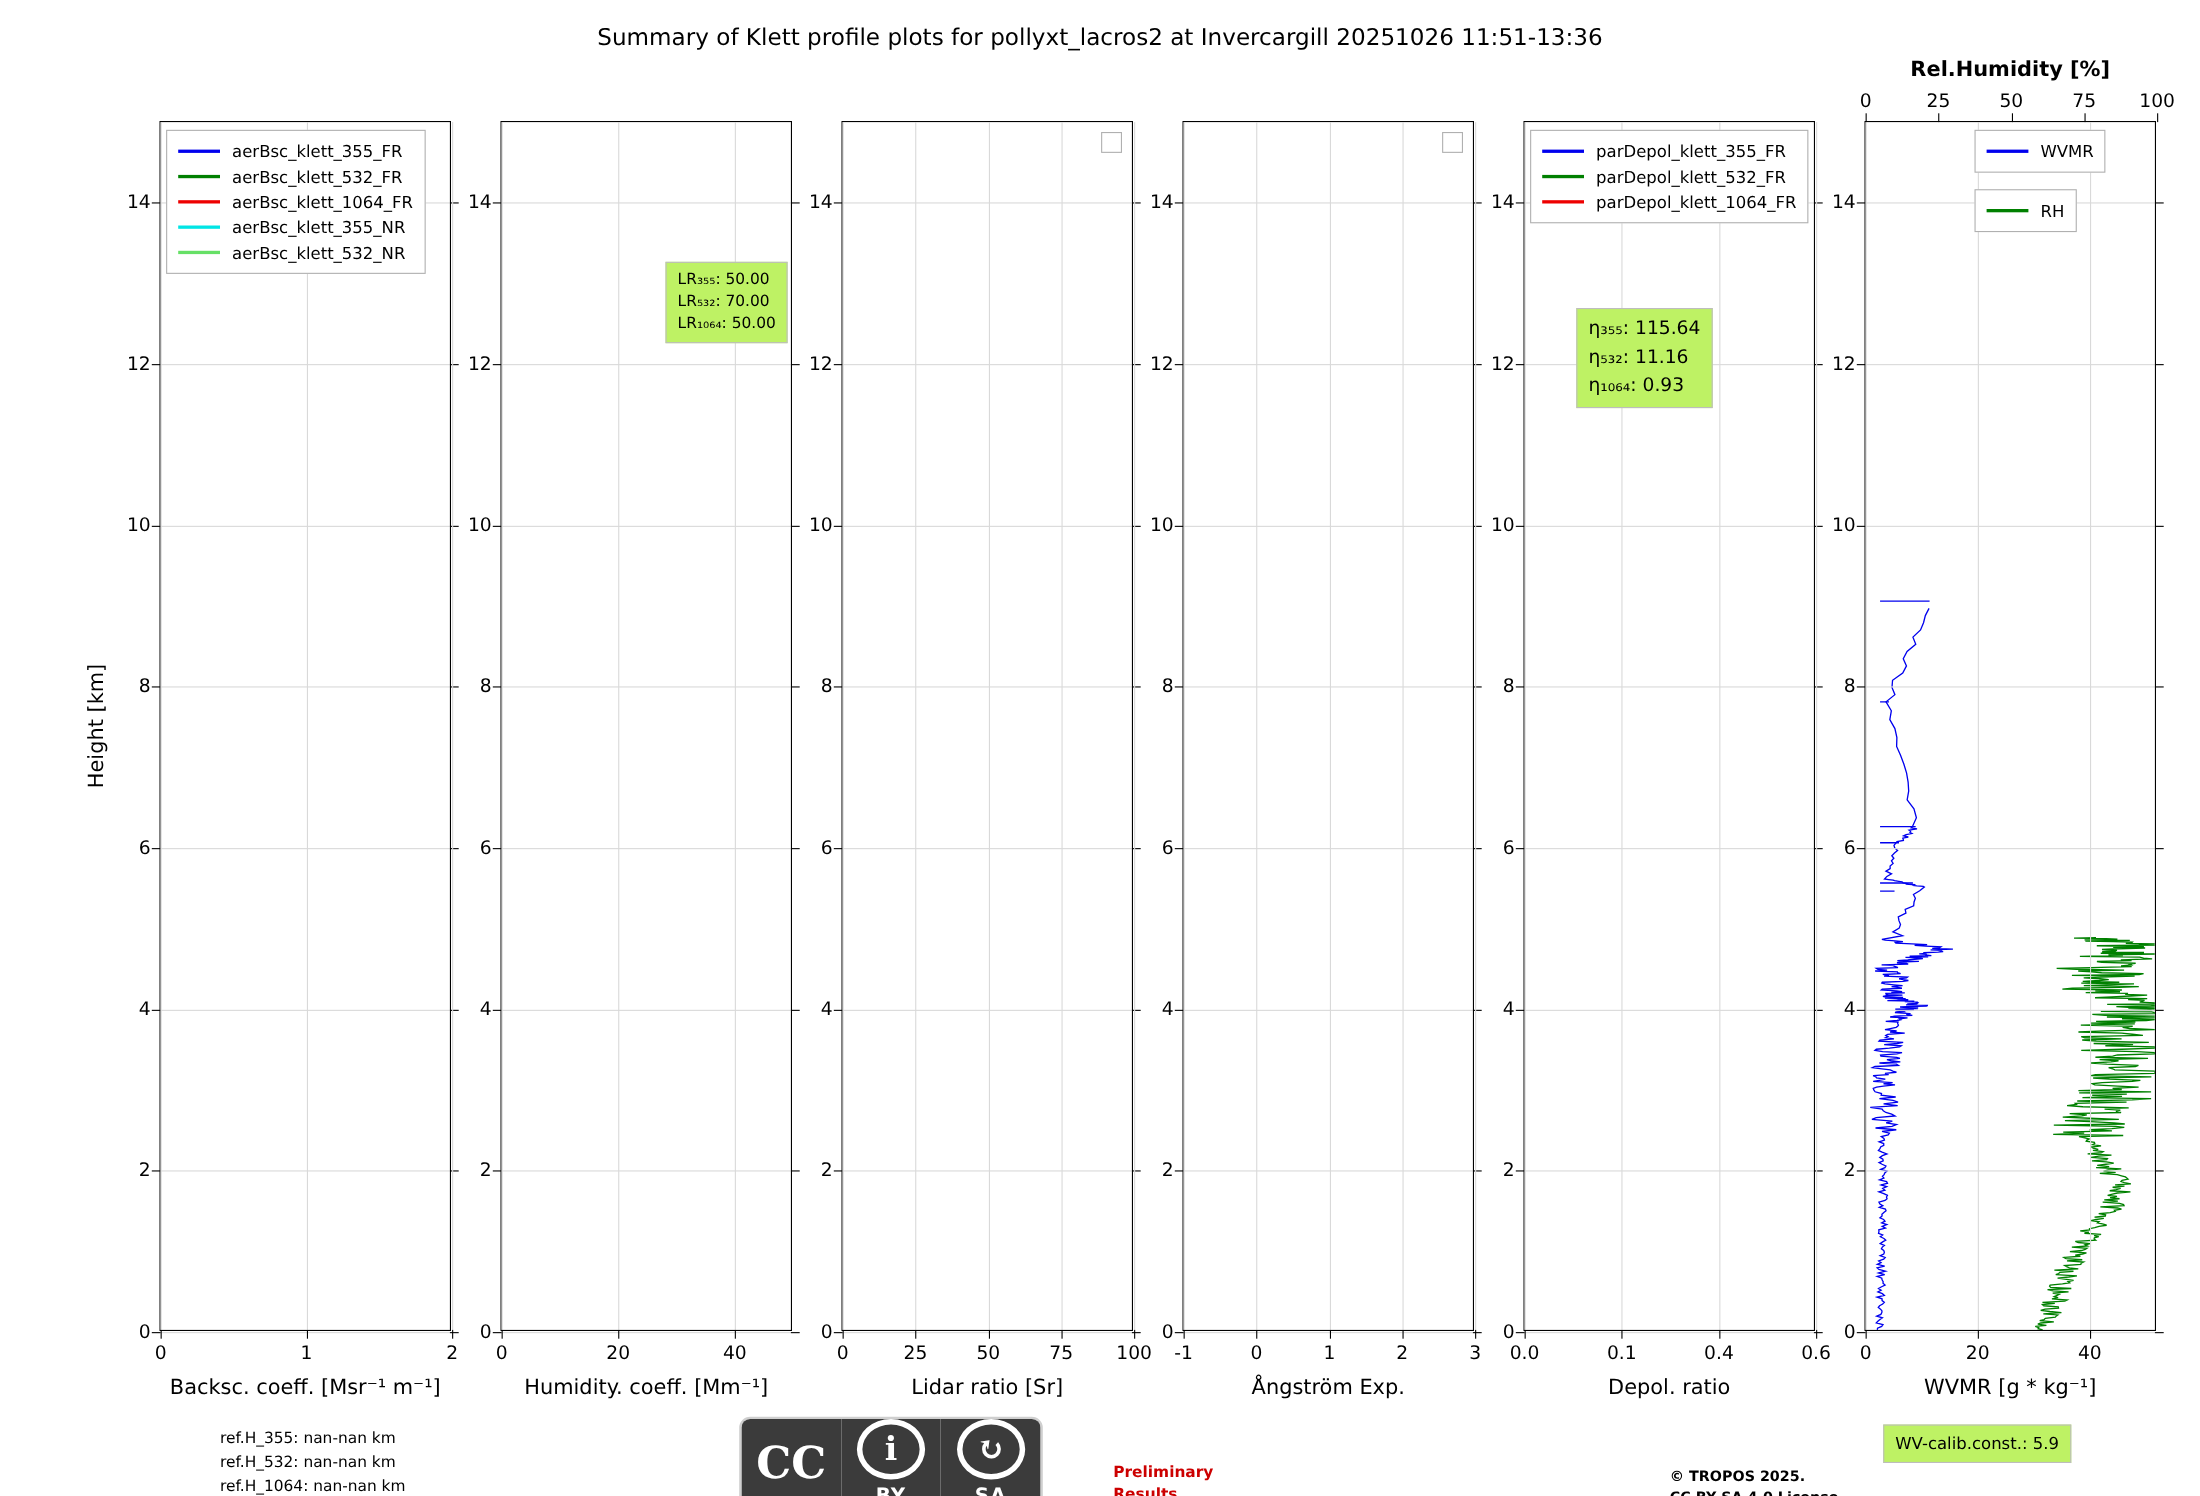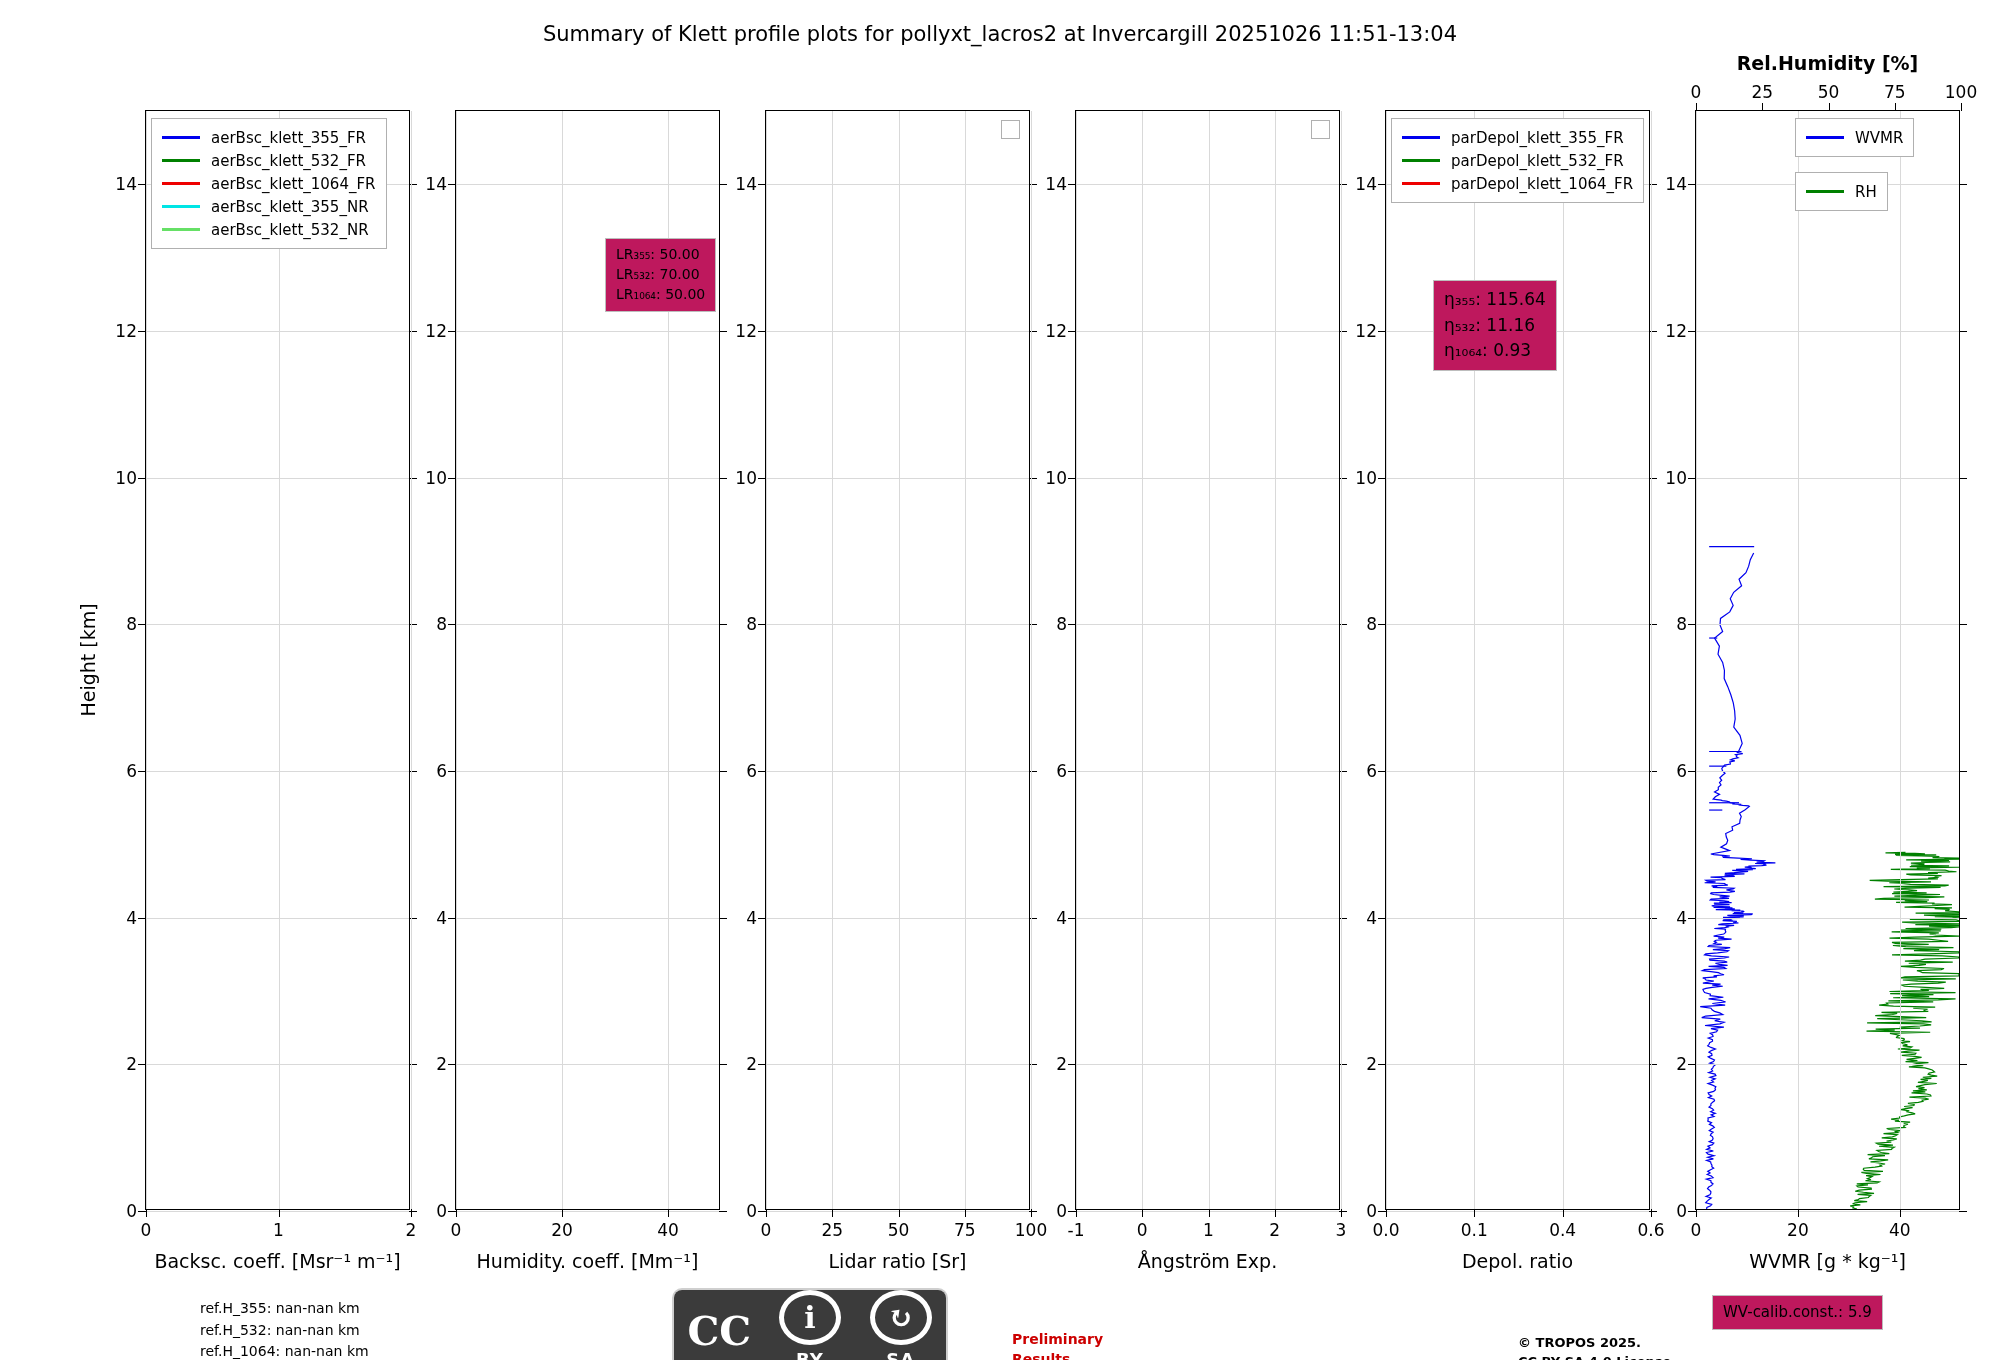--- a/index.html
+++ b/index.html
@@ -44,21 +44,21 @@
   
   .legend{
     position:absolute;background:#fff;border:1px solid #b0b0b0;
     padding:7px 10px 7px 10px;font-size:15px;z-index:5;
   }
   .legend .row{display:flex;align-items:center;height:23px;}
   .legend .swatch{display:inline-block;width:38px;height:2.4px;margin-right:11px;}
   .legend .lbl{white-space:nowrap;}
   .legend.centered .row{justify-content:center;}
   .infobox{
-    position:absolute;background:#be185d;border:1px solid #bdbdbd;
+    position:absolute;background:#bef264;border:1px solid #bdbdbd;
     padding:6px 10px;font-size:14px;line-height:1.42;z-index:5;
   }
   .infobox.big{font-size:17px;line-height:1.5;}
   .emptybox{
     position:absolute;width:17px;height:17px;border:1px solid #b0b0b0;background:#fff;z-index:5;
   }
   .footnote{position:absolute;font-size:14px;line-height:1.55;}
   .prelim{position:absolute;font-size:14px;font-weight:bold;color:#cc0000;line-height:1.4;}
   .tropos{position:absolute;font-size:13px;font-weight:bold;line-height:1.45;text-align:left;}
   
@@ -72,21 +72,21 @@
     display:flex;align-items:center;justify-content:center;font-size:30px;font-weight:bold;
     font-family:"DejaVu Serif",serif;}
   .cc .cap{font-size:18px;font-weight:bold;letter-spacing:1px;margin-top:4px;}
   .cc .ccwide{font-size:40px;font-weight:bold;font-family:"DejaVu Serif",serif;}
   
   .datacanvas{position:absolute;left:0;top:0;right:0;bottom:0;overflow:hidden;}
 </style>
 </head>
 <body>
 
-<div class="title">Summary of Klett profile plots for pollyxt_lacros2 at Invercargill 20251026 11:51-13:04</div>
+<div class="title">Summary of Klett profile plots for pollyxt_lacros2 at Invercargill 20251026 11:51-13:36</div>
 
 <div class="ylabel">Height [km]</div>
 
 <div class="panel" id="p1" style="left:145px;width:265px;">
   <div class="plotbox">
     <div class="datacanvas"></div>
   <div class="grid-h" style="top: 1100px;"></div>
       <div class="tick-y-mark" style="top: 1100px;"></div>
       <div class="tick-y-mark-r" style="top: 1100px;"></div>
       <div class="tick-y" style="top: 1100px;">0</div>

